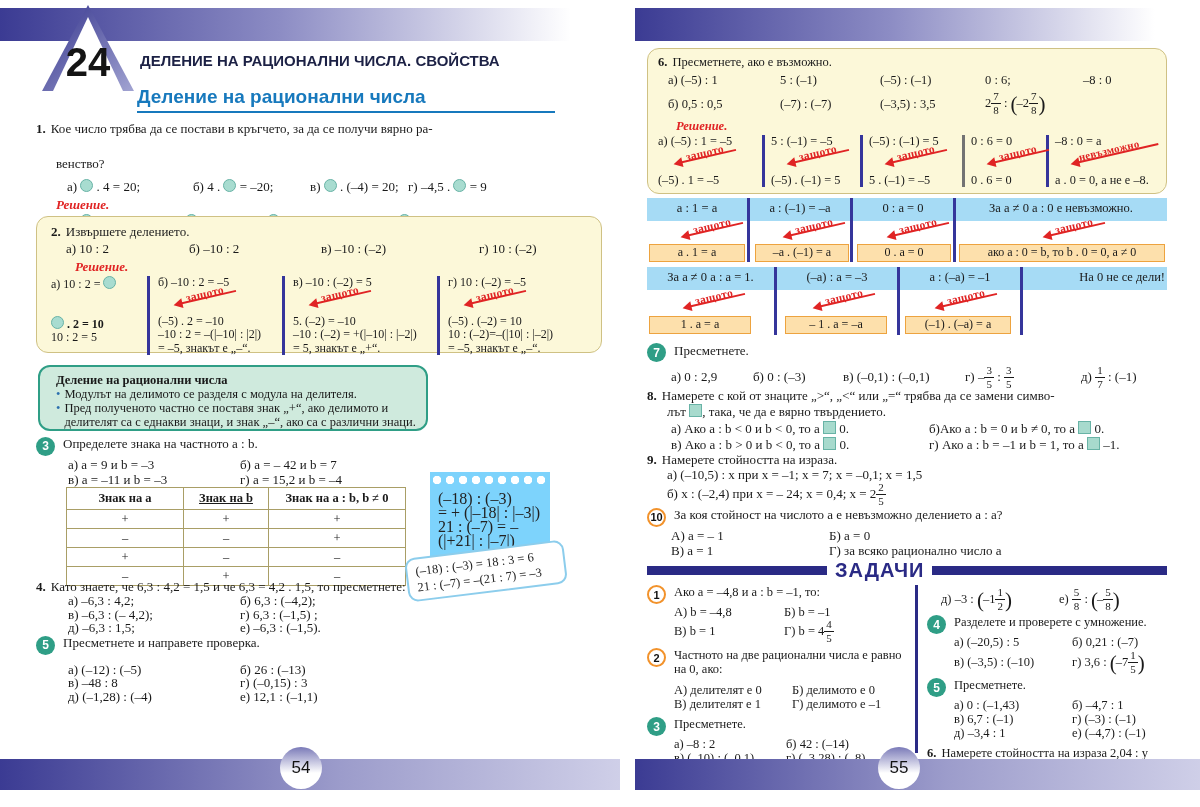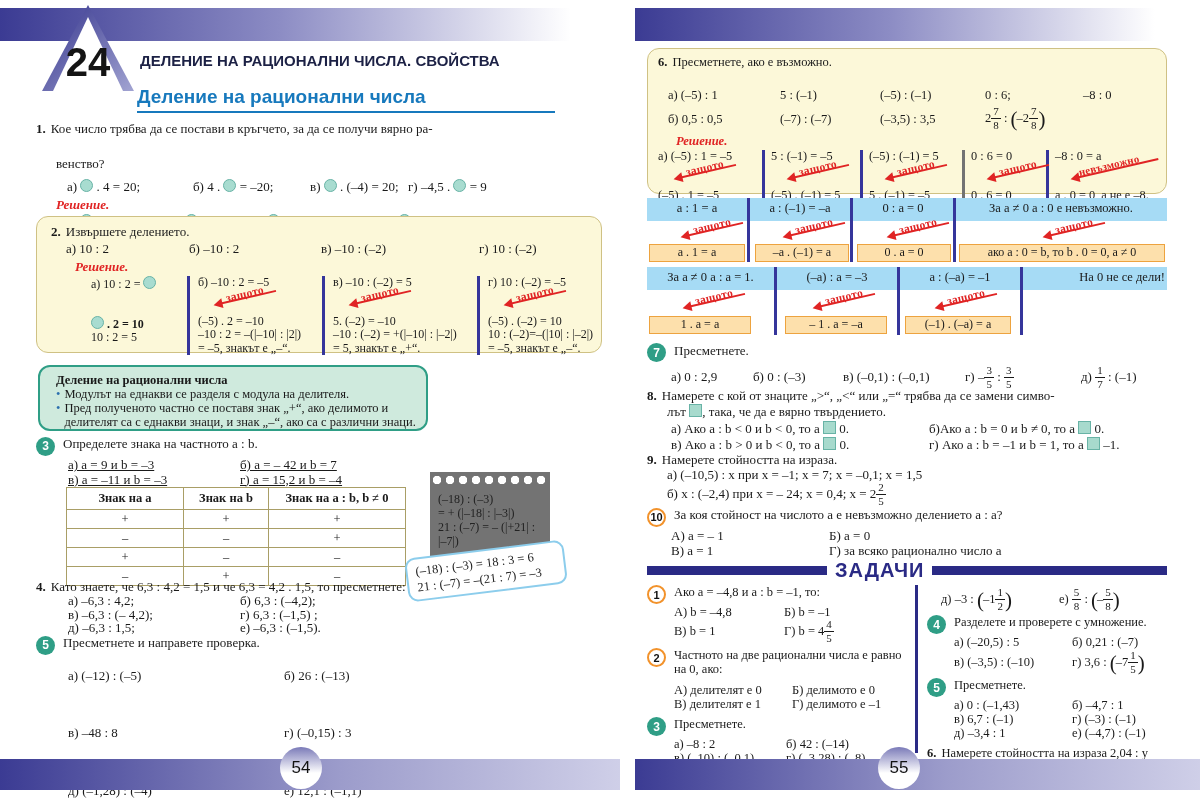--- a/index.html
+++ b/index.html
@@ -68,22 +68,22 @@
   .why.wide{width:100px;}
   .why.wide .t{left:12px;font-size:10.8px;}
   .why.wide .a{width:96px;}
   .why.wide .a::before{width:86px;}
 
   table.sign{border-collapse:collapse;font-size:12.5px;background:#fff;}
   table.sign th,table.sign td{border:1.2px solid #a99e66;text-align:center;padding:1px 8px;}
   table.sign th{font-weight:bold;height:19px;}
   table.sign td{height:16px;}
 
-  .note1{position:absolute;left:430px;top:472px;width:120px;background:#737373;
-    padding:20px 6px 8px 8px;font-size:12px;line-height:14px;color:#222;box-sizing:border-box;}
+  .note1{position:absolute;left:430px;top:472px;width:120px;background:#7dd3fc;
+    padding:20px 6px 8px 8px;font-size:16px;line-height:14px;color:#222;box-sizing:border-box;}
   .note1::before{content:"";position:absolute;top:3px;left:2px;right:2px;height:10px;
     background-image:radial-gradient(circle at 5px 5px,#ffffff 4px,rgba(0,0,0,0) 4.5px);
     background-size:13px 10px;background-repeat:repeat-x;}
   .note2{position:absolute;left:406px;top:549px;width:160px;transform:rotate(-7deg);
     border:2px solid #8ccdec;border-radius:10px;background:#fff;padding:4px 8px;
     font-size:12.5px;line-height:16px;color:#222;box-sizing:border-box;}
 
   .fr{display:inline-block;vertical-align:-7px;text-align:center;line-height:1;font-size:11px;}
   .fr .n{display:block;border-bottom:1.2px solid currentColor;padding:0 2px 1px;}
   .fr .d{display:block;padding-top:1px;}
@@ -149,21 +149,21 @@
   <div class="ybox" style="position:absolute;left:36px;top:216px;width:566px;height:137px;padding:7px 0 0 14px;">
     <div><span class="bnum">2.</span><span>Извършете делението.</span></div>
     <div class="row" style="padding-left:15px;margin-top:1px;">
       <span class="cell" style="width:123px;">а) 10 : 2</span>
       <span class="cell" style="width:132px;">б) –10 : 2</span>
       <span class="cell" style="width:158px;">в) –10 : (–2)</span>
       <span class="cell">г) 10 : (–2)</span>
     </div>
     <div class="sol" style="margin:2px 0 1px 24px;">Решение.</div>
     <div class="row" style="font-size:12px;line-height:13.5px;">
-      <div class="cell" style="width:96px;margin-left:40px;">
+      <div class="cell" style="width:96px;">
         <div><span>а) 10 : 2 = </span><i class="dot"></i></div>
         <div style="margin-top:24px;font-weight:bold;"><i class="dot"></i><span> . 2 = 10</span></div>
         <div>10 : 2 = 5</div>
       </div>
       <div class="cell" style="width:135px;border-left:3px solid #35359b;padding-left:8px;box-sizing:border-box;">
         <div>б) –10 : 2 = –5</div>
         <span class="why">
             <span class="a"></span>
             <span class="t">защото</span>
           </span>
@@ -189,45 +189,45 @@
           </span>
         <div>(–5) . (–2) = 10</div>
         <div>10 : (–2)=–(|10| : |–2|)</div>
         <div>= –5, знакът е „–“.</div>
       </div>
     </div>
   </div>
 
   <div class="gbox">
     <div class="bt">Деление на рационални числа</div>
-    <div><span class="bul">•</span><span>Модулът на еднакви се разделя с модула на делителя.</span></div>
+    <div><span class="bul">•</span><span>Модулът на делимото се разделя с модула на делителя.</span></div>
     <div style="display:flex;">
         <span class="bul">•</span>
         <span>Пред полученото частно се поставя знак „+“, ако делимото и делителят са с еднакви знаци, и знак „–“, ако са с различни знаци.</span>
       </div>
   </div>
 
   <div style="position:absolute;left:36px;top:437px;width:390px;line-height:14.5px;">
     <div class="ghead">
       <span class="gcirc">3</span>
       <span>Определете знака на частното a : b.</span>
     </div>
-    <div class="grid2" style="grid-template-columns:172px 1fr;padding-left:32px;margin-top:2px;text-decoration:underline;">
+    <div class="grid2" style="grid-template-columns:172px 1fr;padding-left:32px;margin-top:2px;">
       <span>а) a = 9 и b = –3</span>
       <span>б) a = – 42 и b = 7</span>
       <span>в) a = –11 и b = –3</span>
       <span>г) a = 15,2 и b = –4</span>
     </div>
   </div>
 
   <table class="sign" style="position:absolute;left:66px;top:487px;">
     <tbody>
         <tr>
       <th style="width:100px;">Знак на a</th>
-      <th style="width:68px;">Знак на b</th>
+      <th style="width:68px;text-decoration:underline;">Знак на b</th>
       <th style="width:120px;">Знак на a : b, b ≠ 0</th>
     </tr>
     <tr>
           <td>+</td>
           <td>+</td>
           <td>+</td>
         </tr>
     <tr>
           <td>–</td>
           <td>–</td>
@@ -266,40 +266,40 @@
       <span>д) –6,3 : 1,5;</span>
       <span>е) –6,3 : (–1,5).</span>
     </div>
   </div>
 
   <div style="position:absolute;left:36px;top:636px;width:430px;line-height:13.4px;">
     <div class="ghead">
       <span class="gcirc">5</span>
       <span>Пресметнете и направете проверка.</span>
     </div>
-    <div class="grid2" style="grid-template-columns:172px 1fr;padding-left:32px;margin-top:14px;gap:44px;">
+    <div class="grid2" style="grid-template-columns:172px 1fr;padding-left:32px;margin-top:8px;">
       <span>а) (–12) : (–5)</span>
       <span>б) 26 : (–13)</span>
       <span>в) –48 : 8</span>
       <span>г) (–0,15) : 3</span>
       <span>д) (–1,28) : (–4)</span>
       <span>е) 12,1 : (–1,1)</span>
     </div>
   </div>
 
   <div class="botbar"></div>
   <div class="pgnum" style="left:280px;">54</div>
 </div>
 
 <div class="page" id="pgR">
   <div class="topbar"></div>
 
   <div class="ybox" style="position:absolute;left:12px;top:48px;width:520px;height:146px;padding:6px 0 0 10px;font-size:12.5px;">
     <div><span class="bnum">6.</span><span>Пресметнете, ако е възможно.</span></div>
-    <div class="row" style="padding-left:10px;margin-top:18px;align-items:flex-end;">
+    <div class="row" style="padding-left:10px;margin-top:3px;align-items:flex-end;">
       <span class="cell" style="width:112px;">а) (–5) : 1</span>
       <span class="cell" style="width:100px;">5 : (–1)</span>
       <span class="cell" style="width:105px;">(–5) : (–1)</span>
       <span class="cell" style="width:98px;">0 : 6;</span>
       <span class="cell">–8 : 0</span>
     </div>
     <div class="row" style="padding-left:10px;margin-top:3px;height:26px;align-items:center;">
       <span class="cell" style="width:112px;">б) 0,5 : 0,5</span>
       <span class="cell" style="width:100px;">(–7) : (–7)</span>
       <span class="cell" style="width:105px;">(–3,5) : 3,5</span>

